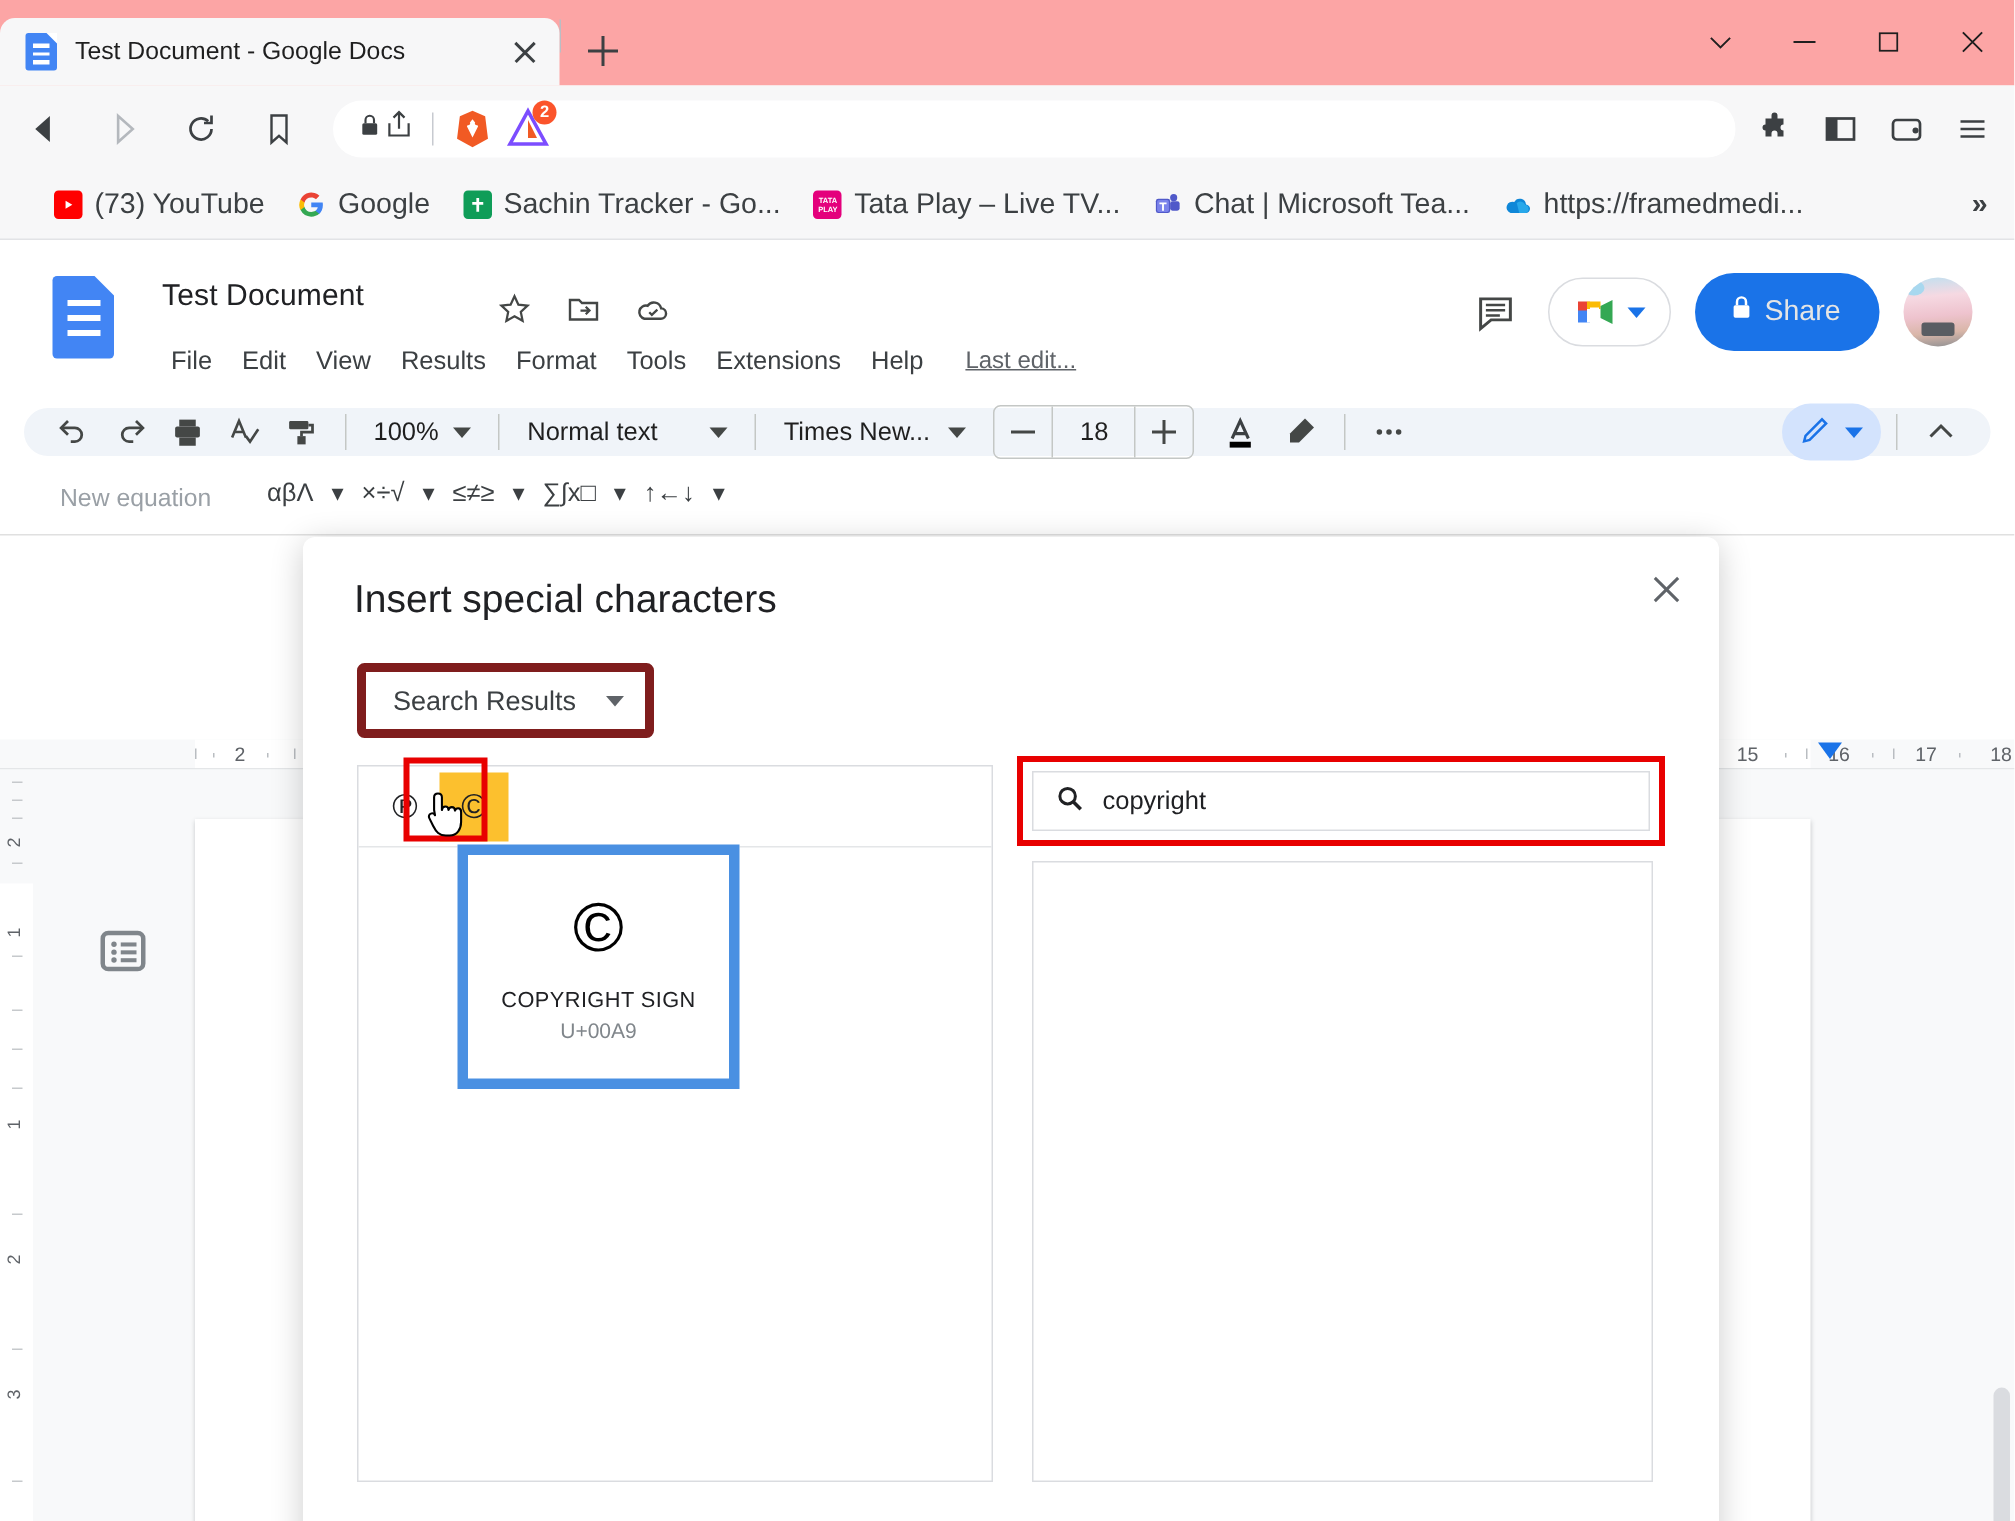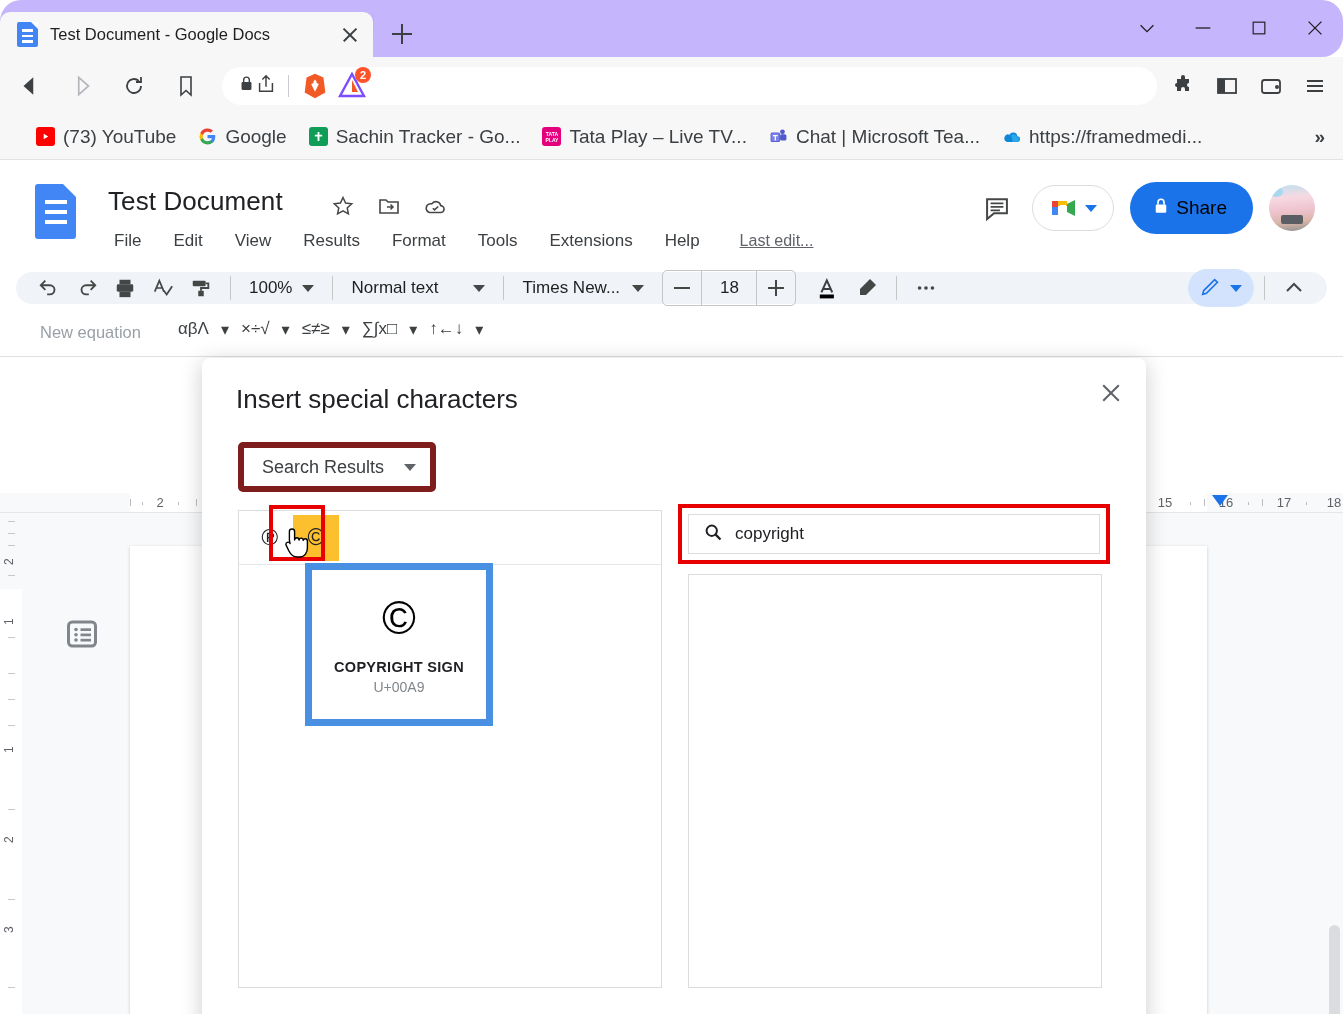--- a/index.html
+++ b/index.html
@@ -7,22 +7,21 @@
     width: 1343px; height: 1014px;
     font-family: "Liberation Sans", sans-serif;
     overflow: hidden;
     background: #ffffff;
   }
   #app { position: relative; width: 1343px; height: 1014px; }
 
   
   .browser-topstrip {
     position: absolute; top: 0; left: 0; width: 1343px; height: 57px;
-    background: #c4b5fd;
-    border-radius: 21px;
+    background: #fca5a5;
   }
   .tabstrip { position: absolute; top: 0; left: 0; height: 57px; display: flex; align-items: flex-end; }
   .tab {
     position: relative; display: flex; align-items: center; height: 45px;
     border-radius: 10px 10px 0 0; padding: 0 10px 0 14px;
   }
   .tab.active { background: #f7f7f8; width: 373px; }
   .tab.inactive { width: 370px; }
   .tab-fav { width: 26px; height: 26px; flex: 0 0 26px; display: flex; align-items: center; justify-content: center; }
   .docs-fav {
@@ -113,41 +112,41 @@
     background: #4285f4; border-radius: 3px; display: flex; flex-direction: column;
     align-items: center; justify-content: center; gap: 6px;
   }
   .docs-logo::after {
     content: ''; position: absolute; top: 0; right: 0;
     border-width: 0 13px 13px 0; border-style: solid;
     border-color: transparent #ffffff transparent transparent;
   }
   .docs-logo i { display: block; width: 22px; height: 4px; background: #fff; }
   .doc-title {
-    position: absolute; left: 108px; top: 26px; font-size: 26px; color: #202124;
+    position: absolute; left: 108px; top: 26px; font-size: 20px; color: #202124;
     font-weight: 400; letter-spacing: .1px;
   }
   .title-icons { position: absolute; left: 330px; top: 33px; display: flex; gap: 20px; align-items: center; }
   .ti { width: 26px; height: 26px; position: relative; }
   .ti svg { position: absolute; left: 50%; top: 50%; transform: translate(-50%,-50%); }
-  .menubar { position: absolute; left: 104px; top: 68px; display: flex; align-items: center; gap: 12px; }
+  .menubar { position: absolute; left: 104px; top: 68px; display: flex; align-items: center; gap: 0; }
   .menu-item {
     font-size: 17px; color: #3c4043; padding: 3px 10px; border-radius: 4px; white-space: nowrap;
   }
   .last-edit { font-size: 16px; color: #5f6368; text-decoration: underline; margin-left: 18px; white-space: nowrap;}
   .header-right { position: absolute; right: 28px; top: 22px; display: flex; align-items: center; gap: 16px; }
   .comment-btn { width: 38px; height: 38px; position: relative; }
   .comment-btn svg { position: absolute; left: 50%; top: 50%; transform: translate(-50%,-50%); }
   .meet-pill {
     width: 82px; height: 46px; border: 1px solid #dadce0; border-radius: 23px;
     display: flex; align-items: center; justify-content: center; gap: 5px;
   }
   .meet-ico { width: 30px; height: 22px; position: relative; }
   .share-btn {
-    height: 52px; background: #1a73e8; border-radius: 26px; color: #000000;
+    height: 52px; background: #1a73e8; border-radius: 26px; color: #e5e5e5;
     display: flex; align-items: center; gap: 6px; padding: 0 26px 0 22px;
     font-size: 19px; font-weight: 500;
   }
   .avatar {
     width: 46px; height: 46px; border-radius: 50%; overflow: hidden; position: relative;
     background: linear-gradient(175deg,#bfe0f0 0%,#f6d9e2 28%,#eec3ce 55%,#d9b6a8 78%,#8d8f92 100%);
   }
   .avatar::before {
     content: ''; position: absolute; left: 12px; bottom: 7px; width: 22px; height: 9px;
     background: #5a5d62; border-radius: 2px;
@@ -258,21 +257,21 @@
   .redbox-glyph {
     position: absolute; left: 30px; top: -6px; width: 56px; height: 56px;
     border: 4px solid #e80000; pointer-events: none;
   }
   .preview-card {
     position: absolute; left: 66px; top: 52px; width: 188px; height: 163px;
     background: #fff; border: 7px solid #4a90e2; display: flex; flex-direction: column;
     align-items: center; justify-content: center;
   }
   .pv-glyph { font-size: 46px; color: #000; line-height: 1; }
-  .pv-name { margin-top: 18px; font-size: 14.5px; color: #202124; letter-spacing: .3px; font-weight: bold; }
+  .pv-name { margin-top: 18px; font-size: 14.5px; color: #202124; letter-spacing: .3px; }
   .pv-code { margin-top: 4px; font-size: 14px; color: #80868b; }
 
   .search-wrap { position: absolute; left: 476px; top: 146px; width: 432px; height: 60px; }
   .redbox-search { position: absolute; left: 0; top: 0; width: 100%; height: 100%; border: 4px solid #e80000; }
   .search-box {
     position: absolute; left: 10px; top: 10px; right: 10px; bottom: 10px;
     border: 1px solid #dadce0; display: flex; align-items: center; padding-left: 14px; background: #fff;
   }
   .search-val { margin-left: 12px; font-size: 17px; color: #202124; }
   .detail-panel {

